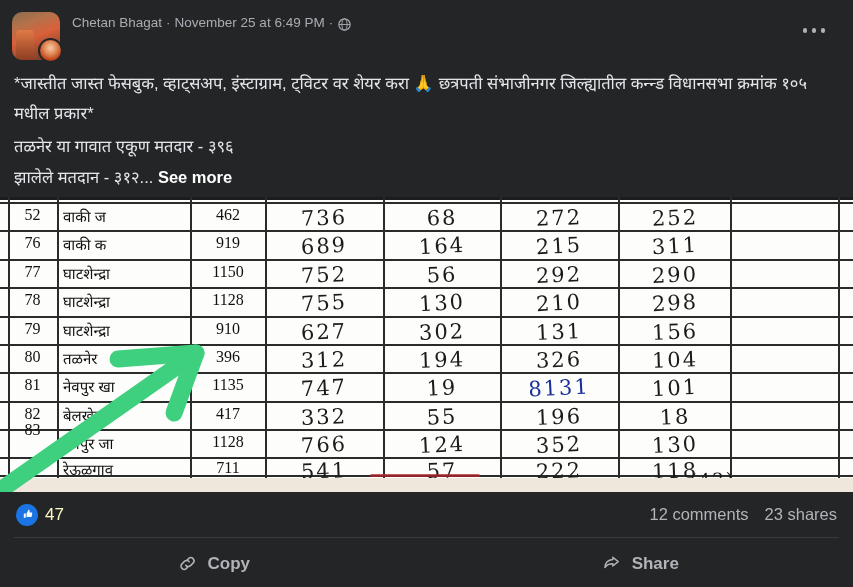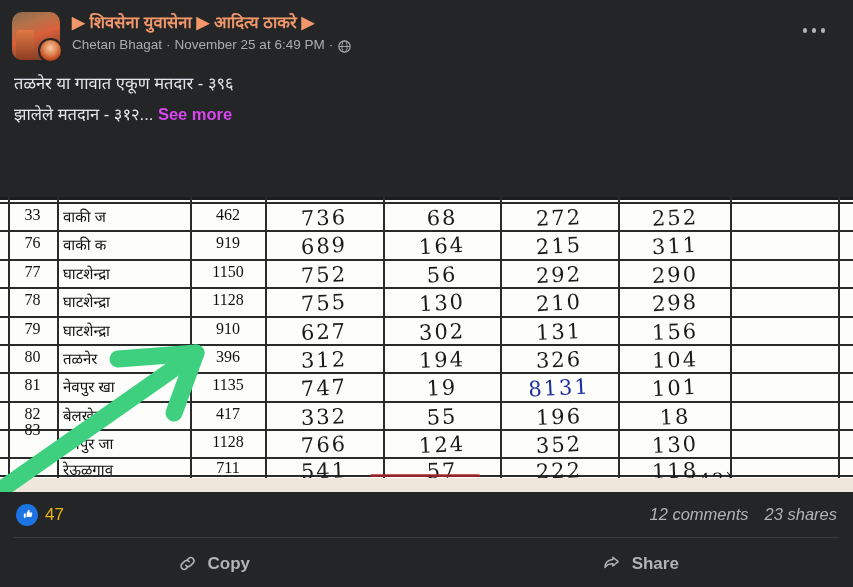--- a/index.html
+++ b/index.html
@@ -49,21 +49,21 @@
   .menu-dots i { width:4.5px; height:4.5px; border-radius:50%; background:#b0b3b8; display:block; }
 
   
   .post-body { padding:2px 14px 0 14px; }
   .body-para {
     color:#e4e6eb; font-size:16.5px; line-height:30px;
     font-family:"Liberation Sans","DejaVu Sans", sans-serif;
   }
   .body-para.p1 { margin-bottom:3px; }
   .body-para.p2 { margin-bottom:1px; }
-  .see-more { color:#d946ef; font-weight:bold; cursor:pointer;text-align:center; }
+  .see-more { color:#ffffff; font-weight:bold; cursor:pointer;text-align:center; }
 
   
   .post-image {
     position:absolute; left:0; top:197px; width:853px; height:295px;
     background:#ffffff; overflow:hidden;
   }
   .sheet { position:absolute; inset:0; background:#fdfdfb; }
   .strip-top { position:absolute; left:0; top:0; width:853px; height:3px; background:#1c1c1c; }
   .strip-bottom { position:absolute; left:0; bottom:0; width:853px; height:14px; background:#efe7dc; }
   .rowline { position:absolute; left:0; width:853px; height:2px; background:#2b2b2b; }
@@ -88,22 +88,22 @@
   .engagement {
     position:absolute; left:0; top:492px; width:853px; height:45px;
     display:flex; align-items:center; justify-content:space-between;
     padding:0 16px;
   }
   .reactions { display:flex; align-items:center; gap:7px; cursor:pointer; }
   .like-badge {
     width:22px; height:22px; border-radius:50%; background:#1b74e4;
     display:flex; align-items:center; justify-content:center;
   }
-  .react-count { color:#eab308; font-size:17px; }
-  .counts { display:flex; align-items:center; gap:16px;font-style:italic; }
+  .react-count { color:#fef9c3; font-size:17px; }
+  .counts { display:flex; align-items:center; gap:16px; }
   .counts span { color:#b0b3b8; font-size:16.5px; cursor:pointer; }
 
   .divider { position:absolute; left:14px; top:537px; width:825px; height:1px; background:#3a3b3c; }
 
   .actions {
     position:absolute; left:0; top:540px; width:853px; height:47px;
     display:flex; align-items:center;
   }
   .action-btn {
     flex:1; display:flex; align-items:center; justify-content:center; gap:10px;
@@ -118,21 +118,20 @@
 <div class="post">
 
   <div class="post-header">
 
     <div class="avatar-wrap">
       <div class="avatar"></div>
       <div class="avatar-badge"></div>
     </div>
 
     <div class="header-text">
-      <div class="page-title">▶ शिवसेना युवासेना ▶ आदित्य ठाकरे ▶</div>
       <div class="byline">
         <span>Chetan Bhagat</span>
         <span class="sep">·</span>
         <span>November 25 at 6:49 PM</span>
         <span class="sep">·</span>
         <span class="globe-icon">
           <svg viewBox="0 0 16 16" width="13" height="13">
             <circle cx="8" cy="8" r="7" fill="none" stroke="#a9adb3" stroke-width="1.4"></circle>
             <ellipse cx="8" cy="8" rx="3.2" ry="7" fill="none" stroke="#a9adb3" stroke-width="1.1"></ellipse>
             <path d="M1.2 8h13.6" stroke="#a9adb3" stroke-width="1.1" fill="none"></path>
@@ -142,20 +141,21 @@
     </div>
 
     <div class="menu-dots">
       <i></i>
       <i></i>
       <i></i>
     </div>
   </div>
 
   <div class="post-body">
+    <div class="body-para p1">*जास्तीत जास्त फेसबुक, व्हाट्सअप, इंस्टाग्राम, ट्विटर वर शेयर करा 🙏 छत्रपती संभाजीनगर जिल्ह्यातील कन्न्ड विधानसभा क्रमांक १०५ मधील प्रकार*</div>
     <div class="body-para p2">तळनेर या गावात एकूण मतदार - ३९६</div>
     <div class="body-para p3">
       <span>झालेले मतदान - ३१२...</span>
       <span class="see-more">See more</span>
     </div>
   </div>
 
   <div class="post-image">
     <div class="sheet">
       <div class="strip-top"></div>
@@ -176,21 +176,21 @@
       <div class="vline" style="left:57px"></div>
       <div class="vline" style="left:190px"></div>
       <div class="vline" style="left:265px"></div>
       <div class="vline" style="left:383px"></div>
       <div class="vline" style="left:500px"></div>
       <div class="vline" style="left:618px"></div>
       <div class="vline" style="left:730px"></div>
       <div class="vline" style="left:838px"></div>
 
       <div id="table-cells">
-          <div class="cell c-num" style="left: 10px; top: 9px; width: 45px; text-align: center;">33</div>
+          <div class="cell c-num" style="left: 10px; top: 9px; width: 45px; text-align: center;">52</div>
           <div class="cell c-name" style="left: 63px; top: 9px; width: 125px; text-align: left;">वाकी ज</div>
           <div class="cell c-val" style="left: 195px; top: 9px; width: 66px; text-align: center;">462</div>
           <div class="cell hw" style="left: 270px; top: 9px; width: 108px; text-align: center; transform: rotate(-2deg);">736</div>
           <div class="cell hw" style="left: 388px; top: 9px; width: 108px; text-align: center; transform: rotate(-2deg);">68</div>
           <div class="cell hw" style="left: 505px; top: 9px; width: 108px; text-align: center; transform: rotate(-2deg);">272</div>
           <div class="cell hw" style="left: 623px; top: 9px; width: 104px; text-align: center; transform: rotate(-2deg);">252</div>
           <div class="cell c-num" style="left: 10px; top: 37px; width: 45px; text-align: center;">76</div>
           <div class="cell c-name" style="left: 63px; top: 37px; width: 125px; text-align: left;">वाकी क</div>
           <div class="cell c-val" style="left: 195px; top: 37px; width: 66px; text-align: center;">919</div>
           <div class="cell hw" style="left: 270px; top: 37px; width: 108px; text-align: center; transform: rotate(-3deg);">689</div>

